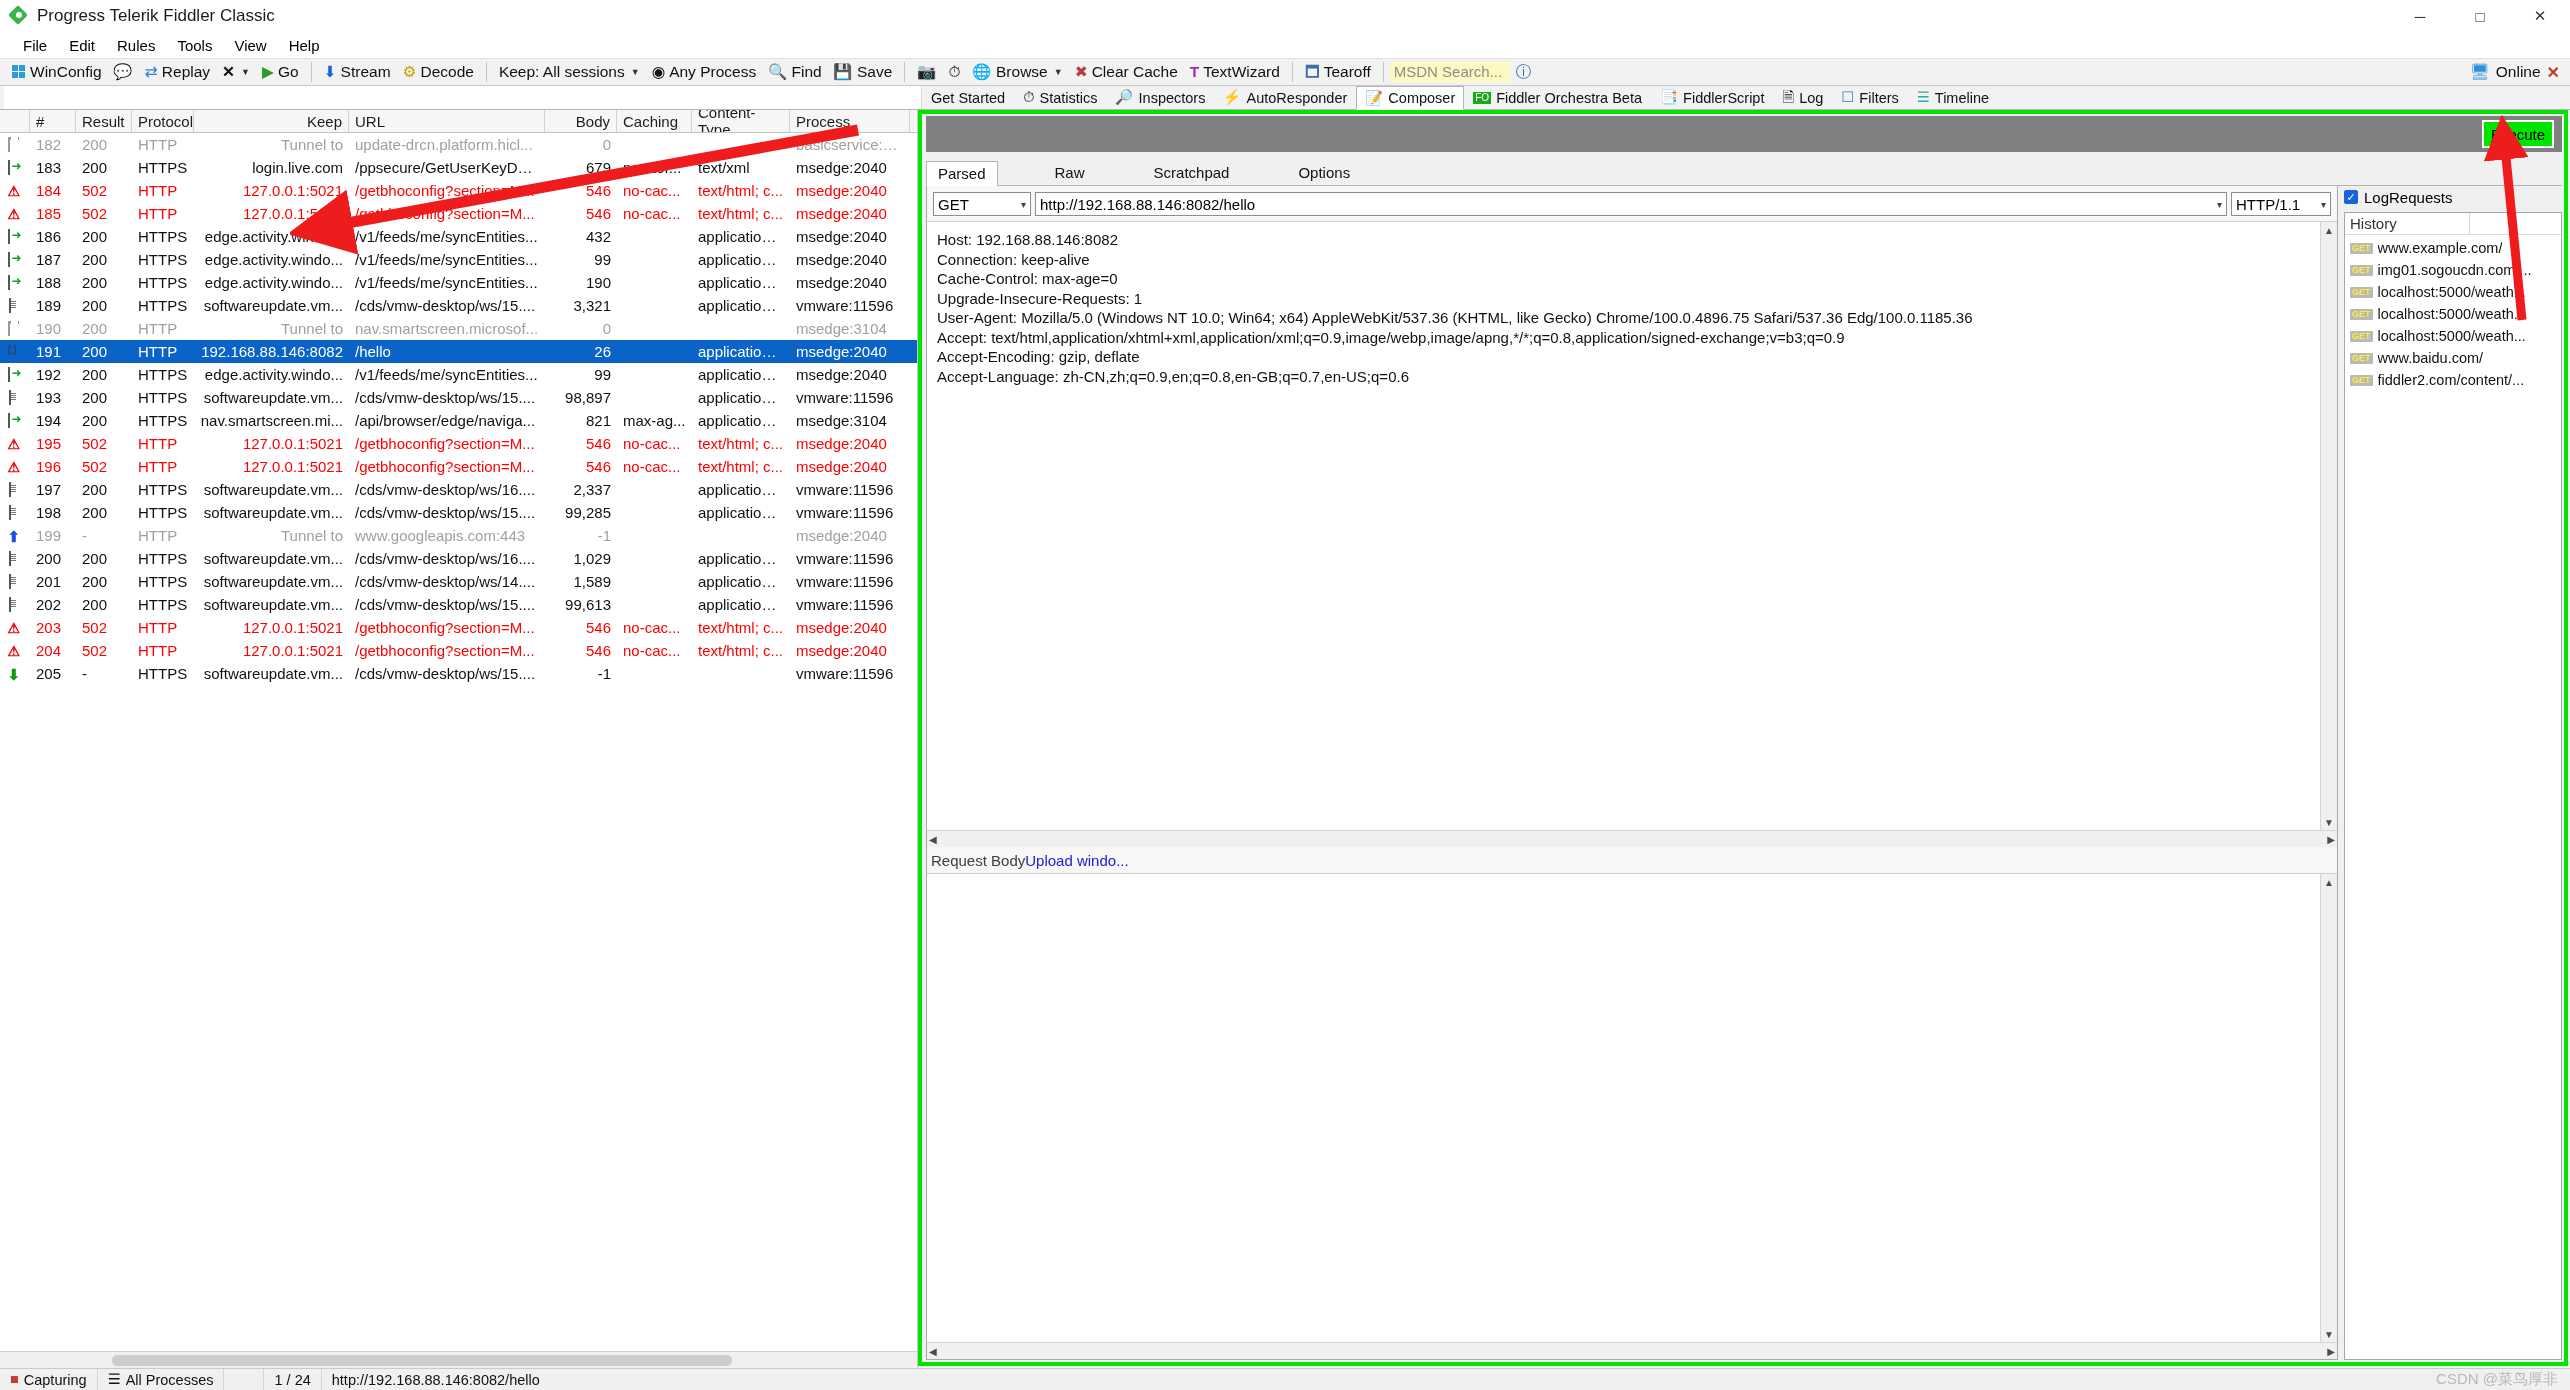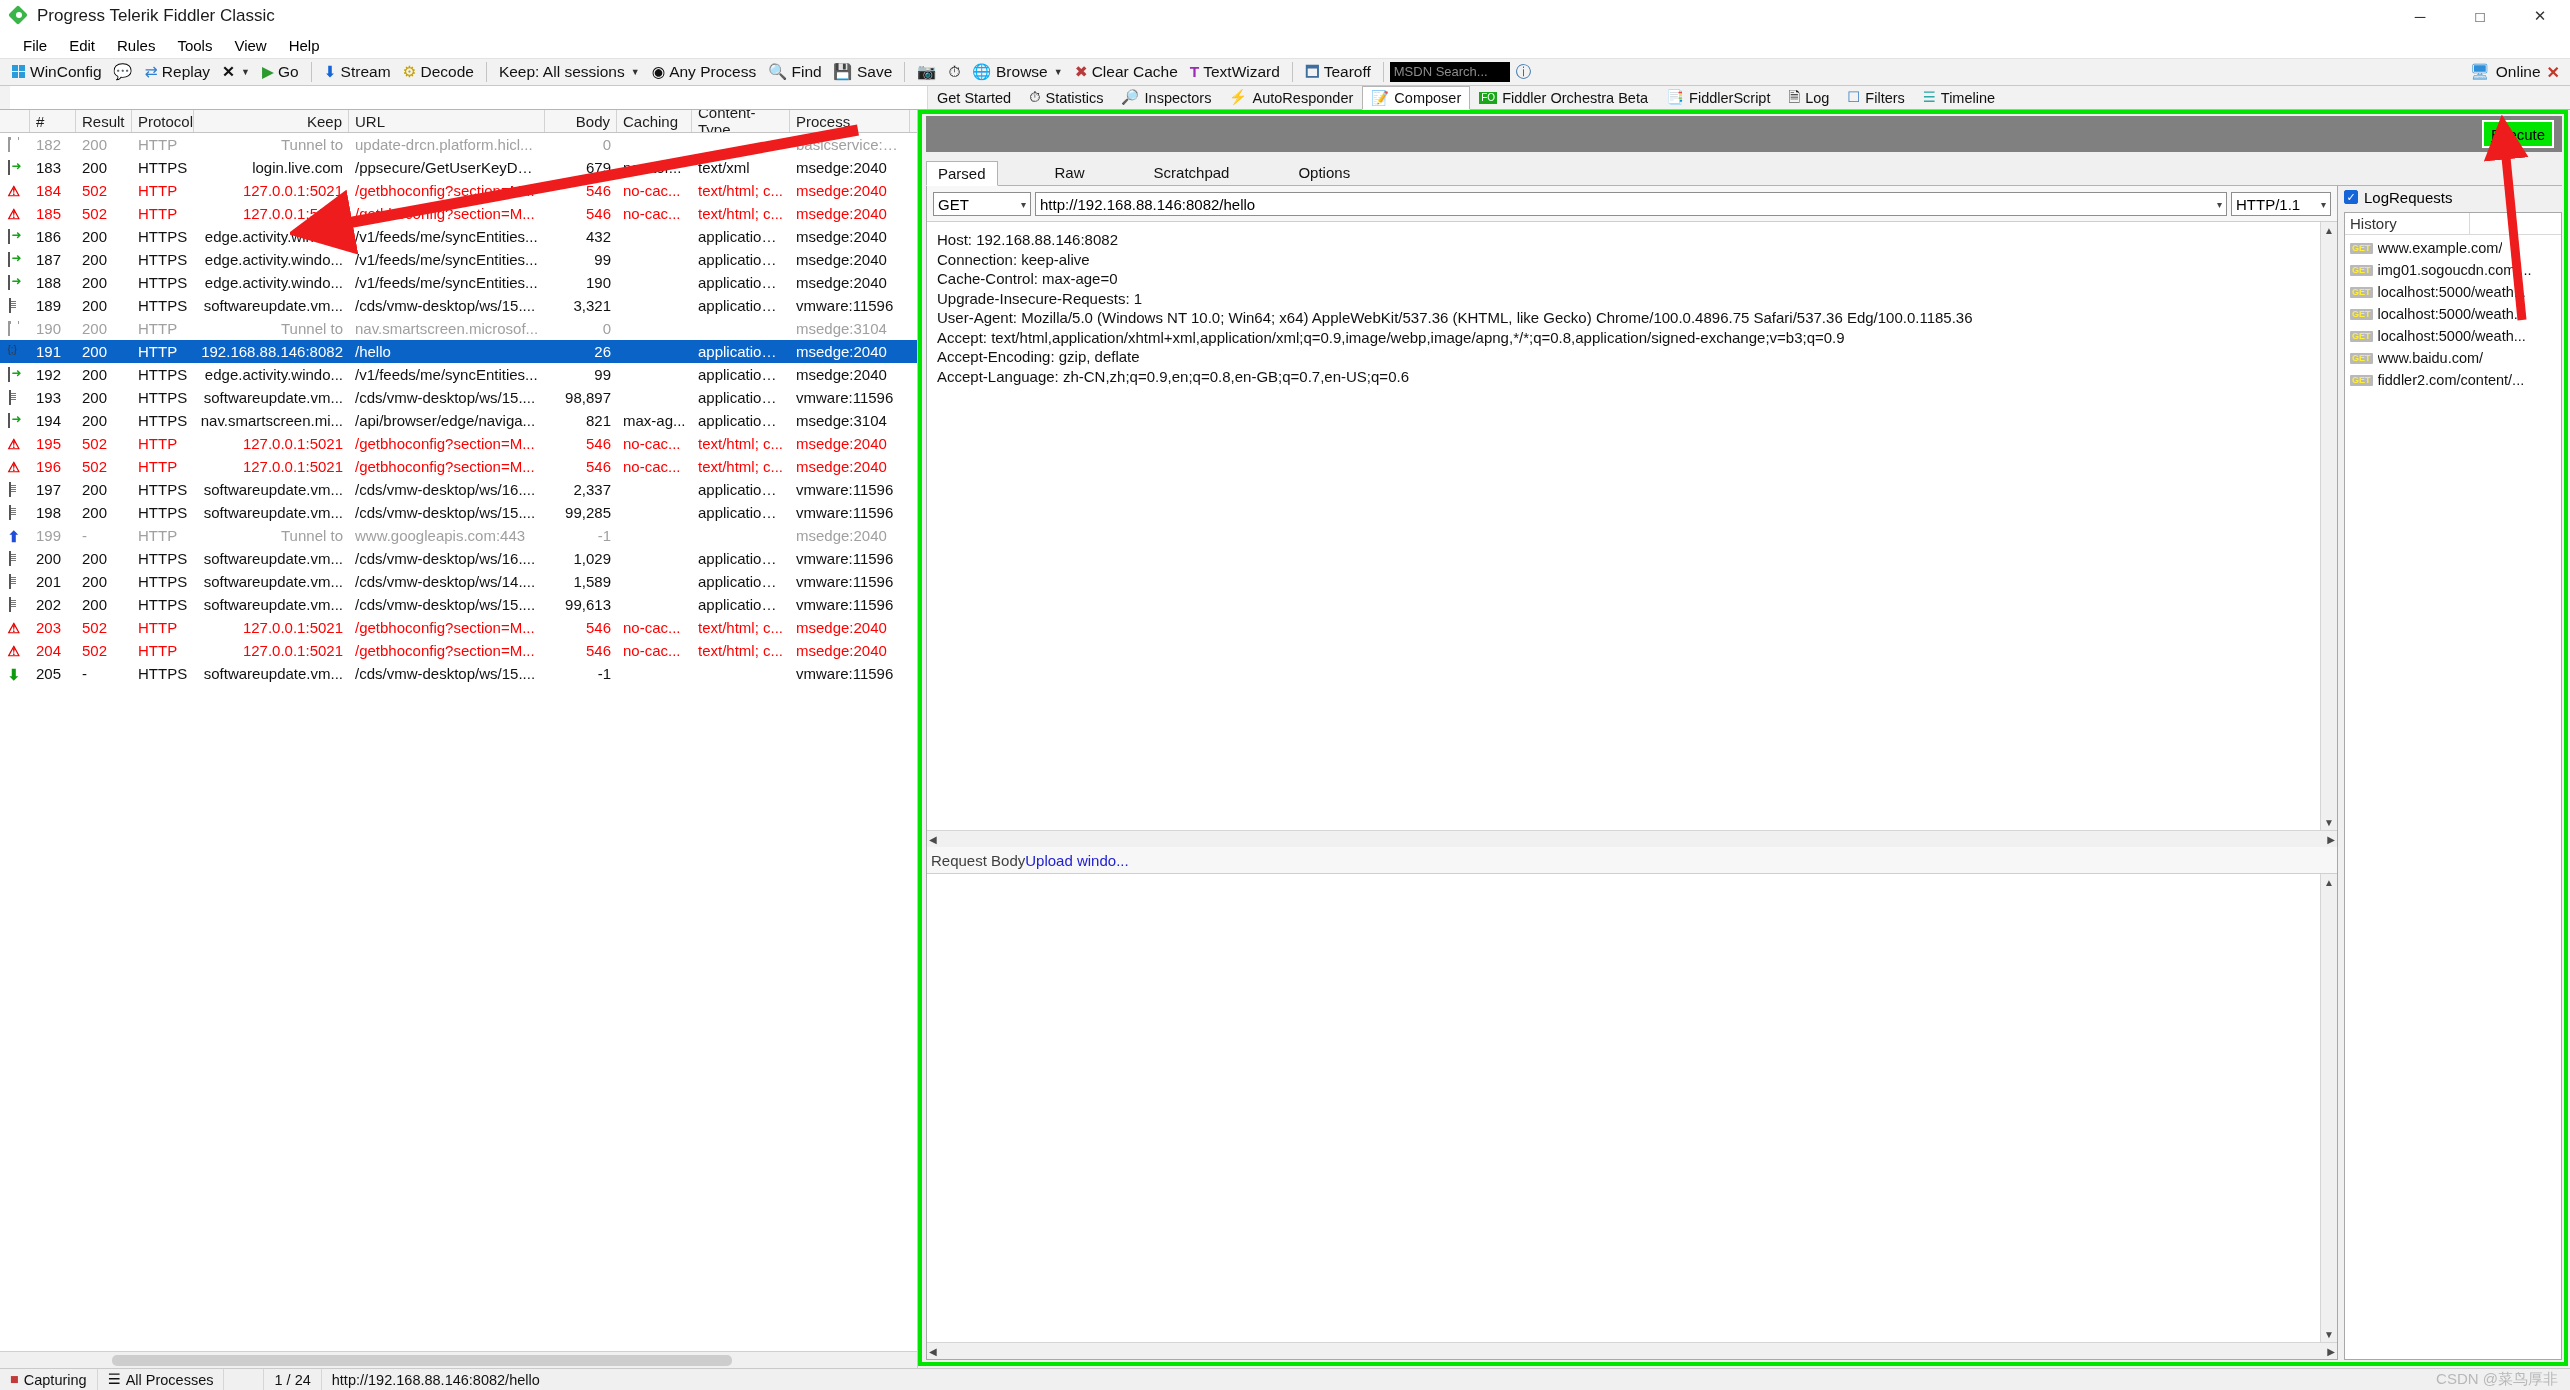--- a/index.html
+++ b/index.html
@@ -62,41 +62,41 @@
     padding-left: 6px; font-size: 15.5px; color: #111;
     position: relative;
   }
   .tb-item {
     display: flex; align-items: center; gap: 4px;
     padding: 2px 6px; height: 24px; white-space: nowrap;
   }
   .tb-sep { width: 1px; height: 20px; background: #c4c4c4; margin: 0 6px; }
   .tb-caret { font-size: 9px; color: #333; margin-left: 2px; }
   .msdn-search {
-    width: 120px; height: 20px; background: #000000; border: none;
-    font-size: 13px; color: #8c8c8c; padding-left: 4px; line-height: 20px;
+    width: 120px; height: 20px; background: #fef9c3; border: none;
+    font-size: 15px; color: #8c8c8c; padding-left: 4px; line-height: 20px;
   }
   .online-area {
     position: absolute; right: 10px; display: flex; align-items: center; gap: 6px;
     font-size: 15.5px;
   }
   .online-x { color: #c0392b; font-weight: bold; font-size: 16px; }
 
   
   .ic { display: inline-block; line-height: 1; }
   .ic-win { width: 14px; height: 14px; position: relative; }
   .ic-win i { position: absolute; width: 6px; height: 6px; background: #2b9cdb; }
   .ic-win i:nth-child(1){left:0;top:0;} .ic-win i:nth-child(2){left:7px;top:0;}
   .ic-win i:nth-child(3){left:0;top:7px;} .ic-win i:nth-child(4){left:7px;top:7px;}
 
   
   .tabstrip {
     height: 24px; flex: 0 0 24px; display: flex; align-items: stretch;
     background: #f2f2f2; border-bottom: 1px solid #b5b5b5;
-    padding-left: 10px; font-size: 14.5px;
+    padding-left: 4px; font-size: 14.5px;
   }
   .tabstrip .spacer-left { width: 918px; flex: 0 0 918px; background: #ffffff;
      border-right: 1px solid #d8d8d8; }
   .tab {
     display: flex; align-items: center; gap: 5px; padding: 0 8px;
     color: #111; white-space: nowrap; border: 1px solid transparent;
   }
   .tab.active {
     background: #ffffff; border: 1px solid #b5b5b5; border-bottom: 1px solid #ffffff;
     margin-bottom: -1px; font-weight: normal;

